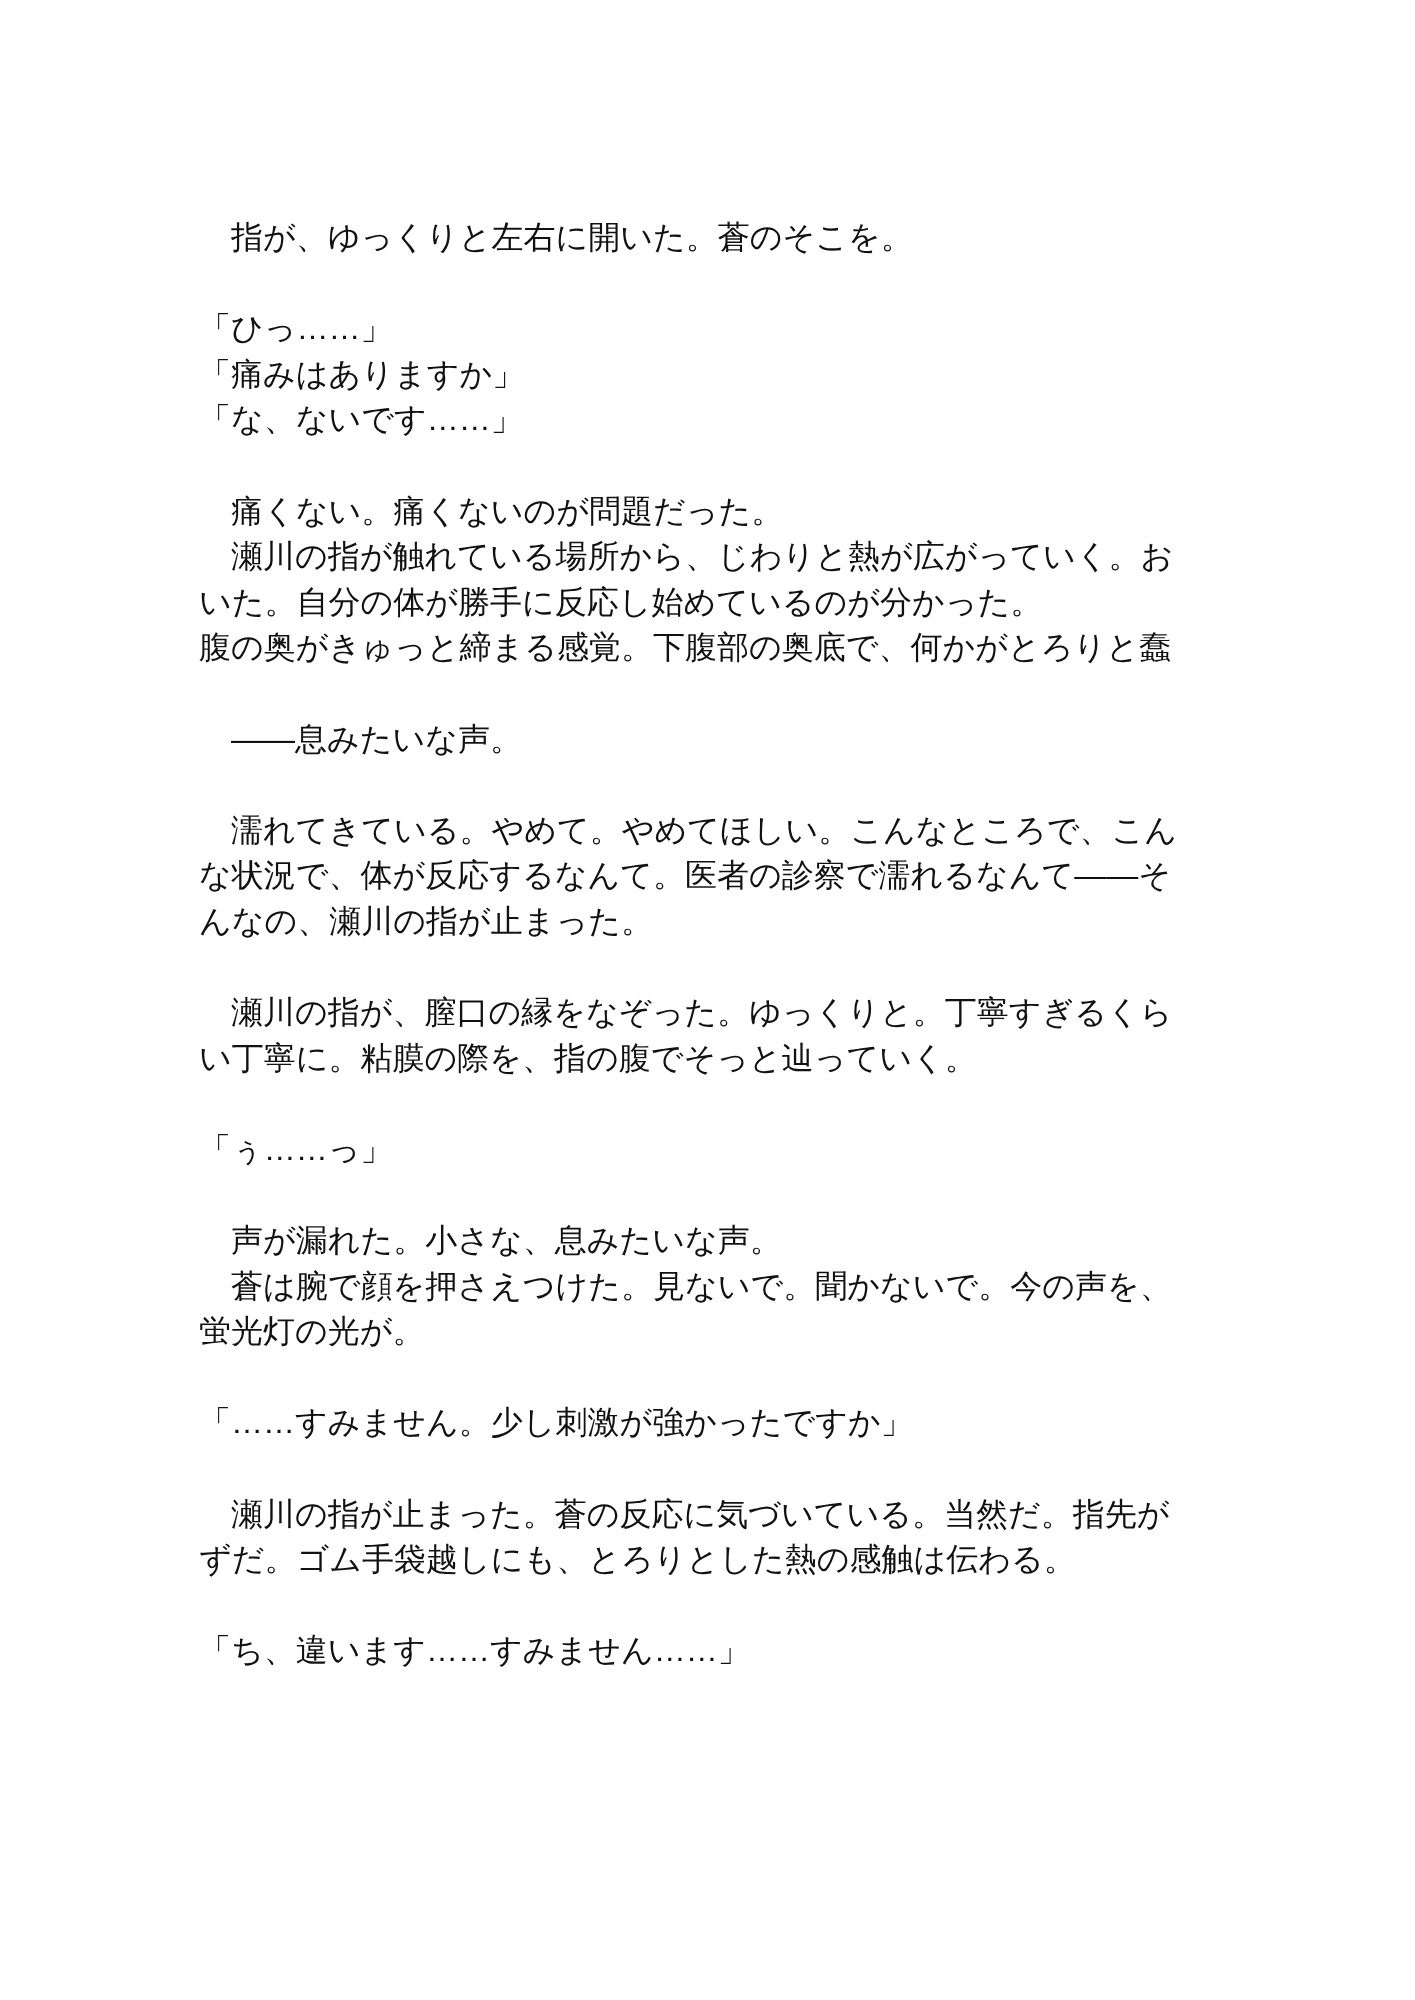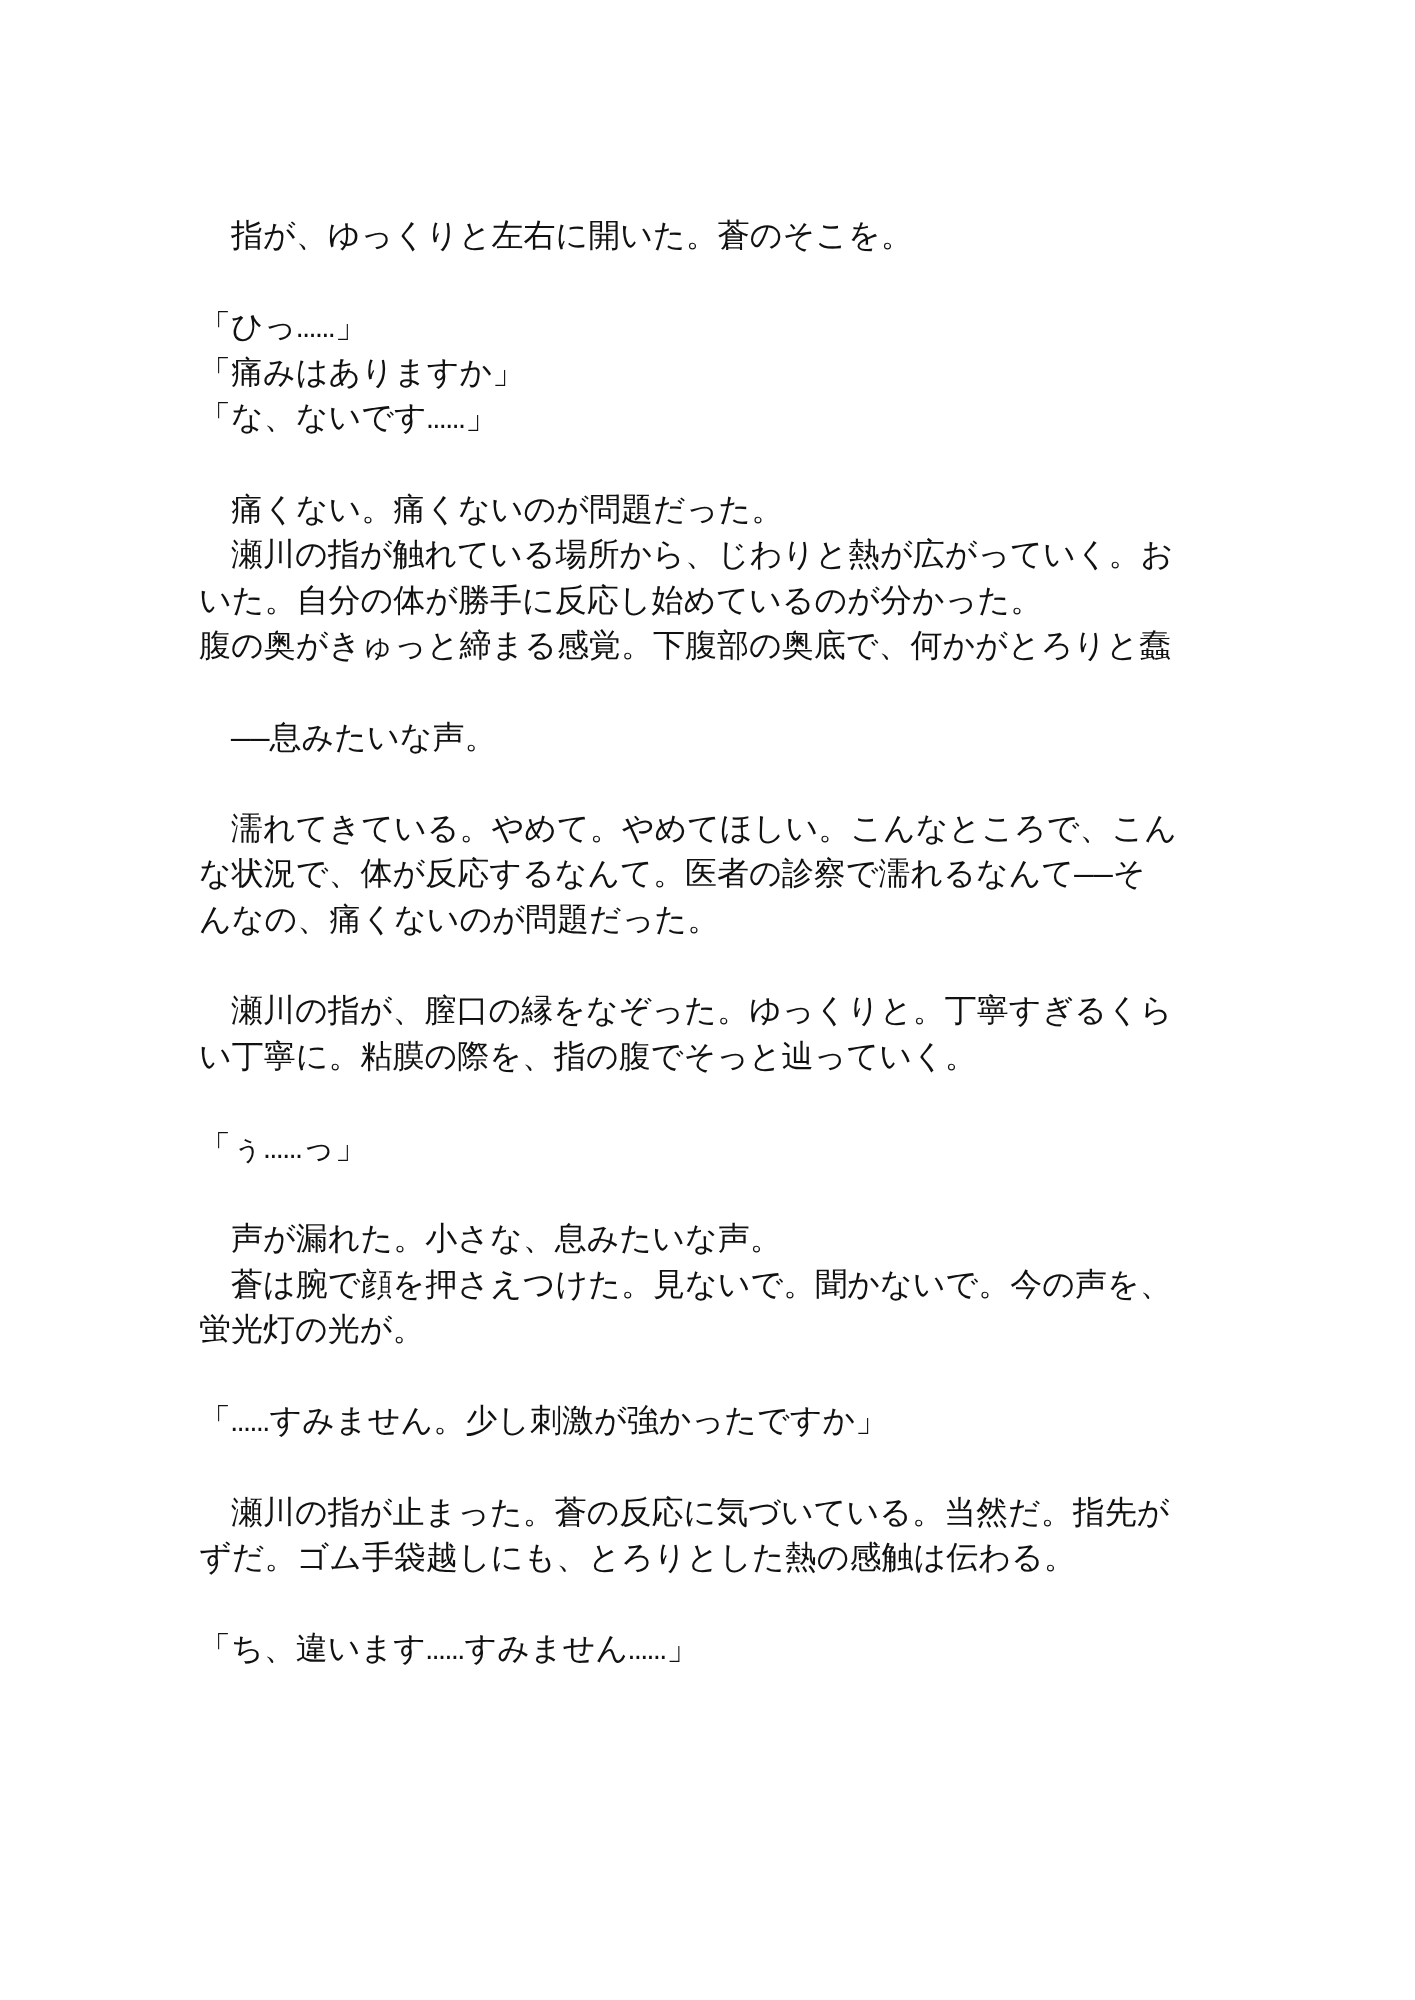--- a/index.html
+++ b/index.html
@@ -6,21 +6,21 @@
     margin: 0;
     padding: 0;
     background: #ffffff;
   }
   .page {
     position: relative;
     width: 1415px;
     height: 2000px;
     background: #ffffff;
     overflow: hidden;
-    font-family: Liberation Mono, monospace;
+    font-family: Liberation Sans, sans-serif;
   }
   .text-block {
     position: absolute;
     left: 199px;
     top: 215px;
     width: 968px;
     font-size: 32px;
     line-height: 45.6px;
     color: #111111;
     letter-spacing: 0;
@@ -46,21 +46,21 @@
       <div class="line"></div>
       <div class="line indent">痛くない。痛くないのが問題だった。</div>
       <div class="line indent">瀬川の指が触れている場所から、じわりと熱が広がっていく。お</div>
       <div class="line">いた。自分の体が勝手に反応し始めているのが分かった。</div>
       <div class="line">腹の奥がきゅっと締まる感覚。下腹部の奥底で、何かがとろりと蠢</div>
       <div class="line"></div>
       <div class="line indent">——息みたいな声。</div>
       <div class="line"></div>
       <div class="line indent">濡れてきている。やめて。やめてほしい。こんなところで、こん</div>
       <div class="line">な状況で、体が反応するなんて。医者の診察で濡れるなんて——そ</div>
-      <div class="line">んなの、痛くないのが問題だった。</div>
+      <div class="line">んなの、瀬川の指が止まった。</div>
       <div class="line"></div>
       <div class="line indent">瀬川の指が、膣口の縁をなぞった。ゆっくりと。丁寧すぎるくら</div>
       <div class="line">い丁寧に。粘膜の際を、指の腹でそっと辿っていく。</div>
       <div class="line"></div>
       <div class="line">「ぅ……っ」</div>
       <div class="line"></div>
       <div class="line indent">声が漏れた。小さな、息みたいな声。</div>
       <div class="line indent">蒼は腕で顔を押さえつけた。見ないで。聞かないで。今の声を、</div>
       <div class="line">蛍光灯の光が。</div>
       <div class="line"></div>

